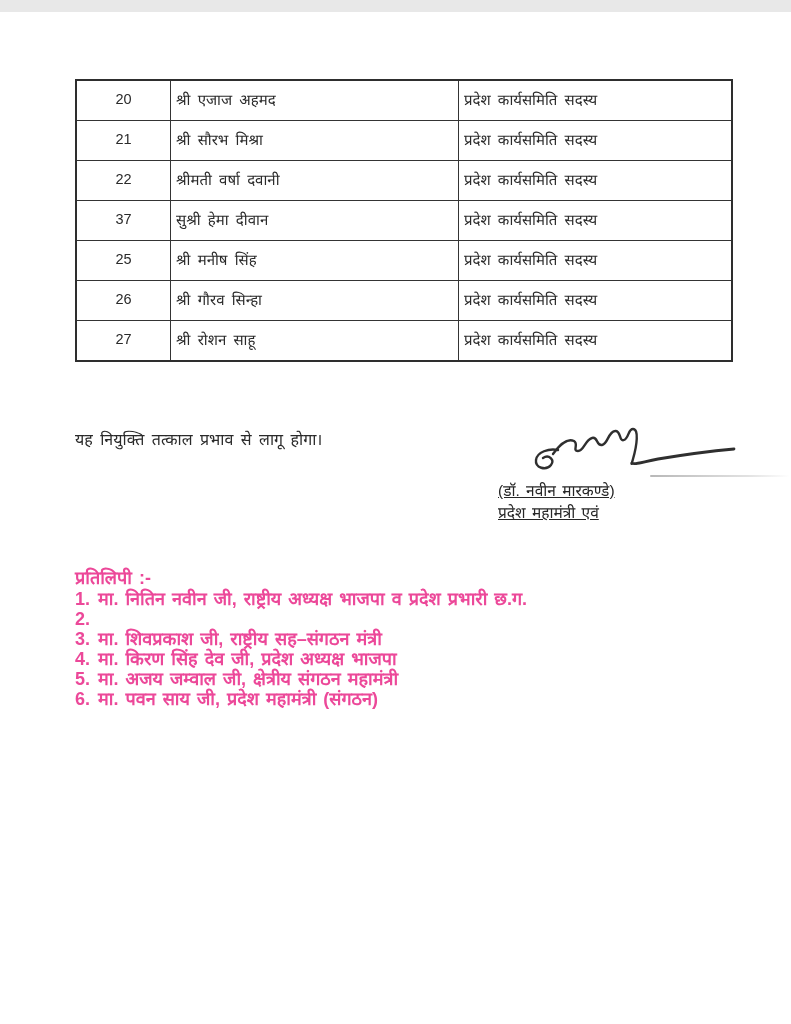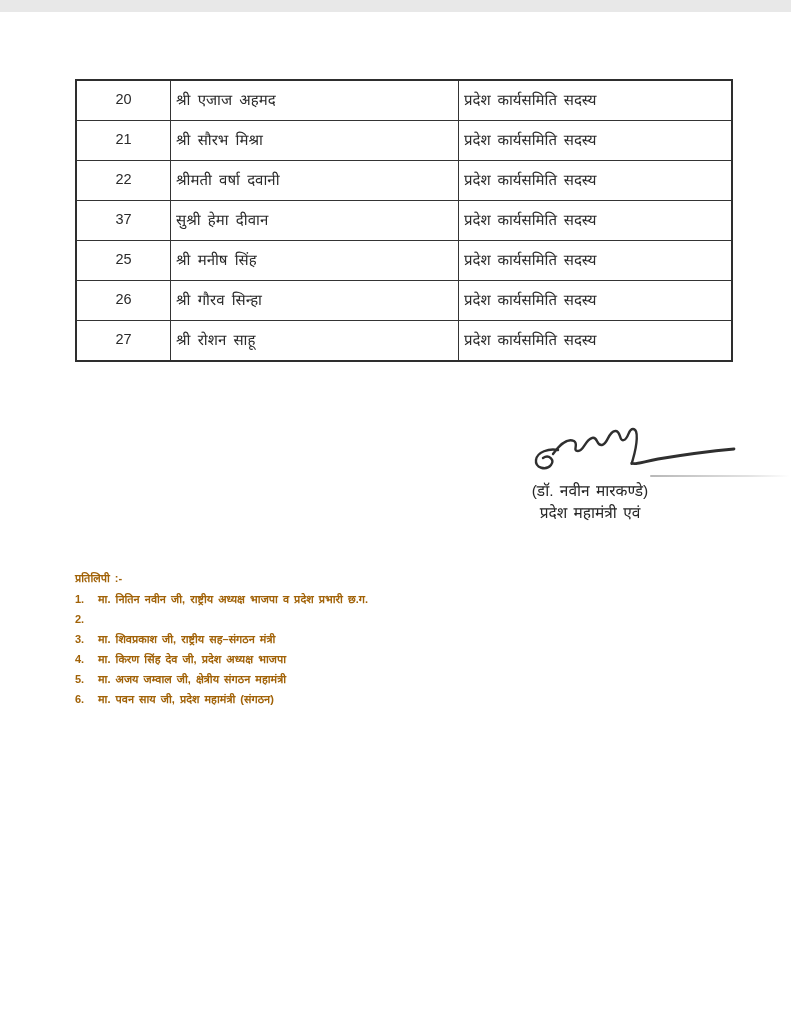--- a/index.html
+++ b/index.html
@@ -33,21 +33,21 @@
     border: 1.6px solid #343434;
     height: 35px;
     vertical-align: middle;
     padding: 0 0 4px 0;
     overflow: hidden;
     white-space: nowrap;
   }
   .members-table { border: 2px solid #2e2e2e; }
   .c-sn   { width: 93px;  text-align: center; font-size: 14.5px; }
   .c-name { width: 282px; padding-left: 5px !important; }
-  .c-role { width: 267px; padding-left: 5px !important; font-family: Liberation Serif, serif; }
+  .c-role { width: 267px; padding-left: 5px !important; }
 
   
   .note {
     position: absolute;
     left: 75px;
     top: 416px;
     font-size: 16px;
     word-spacing: 3px;
     color: #2a2a2a;
   }
@@ -67,37 +67,37 @@
     width: 140px;
     height: 2px;
     background: linear-gradient(to right, rgba(160,160,160,0.75), rgba(190,190,190,0.45) 70%, rgba(210,210,210,0));
     border-radius: 1px;
   }
   .signatory {
     position: absolute;
     left: 498px;
     top: 468px;
     width: 184px;
-    text-align: center;
     font-size: 15.5px;
     line-height: 21.5px;
     word-spacing: 2px;
     color: #262626;
+    text-decoration: underline;
   }
 
   
   .copies {
     position: absolute;
     left: 75px;
     top: 556px;
-    font-size: 11px;
+    font-size: 18px;
     font-weight: bold;
     line-height: 20px;
     word-spacing: 2px;
-    color: #a16207;
+    color: #ec4899;
   }
   .copies .heading { margin-bottom: 1px; }
   .copies .copy-item { display: flex; }
   .copies .num { width: 23px; flex: 0 0 23px; }
 </style>
 </head>
 <body>
 
 <div class="page">
 
@@ -134,20 +134,21 @@
         <td class="c-role">प्रदेश कार्यसमिति सदस्य</td>
       </tr>
       <tr>
         <td class="c-sn">27</td>
         <td class="c-name">श्री रोशन साहू</td>
         <td class="c-role">प्रदेश कार्यसमिति सदस्य</td>
       </tr>
     </tbody>
   </table>
 
+  <div class="note">यह नियुक्ति तत्काल प्रभाव से लागू होगा।</div>
 
   <svg class="signature-svg" viewBox="0 0 220 62" xmlns="http://www.w3.org/2000/svg">
     <g fill="none" stroke="#2f2f2f" stroke-linecap="round" stroke-linejoin="round">
 
       <path d="M 36 35 C 27 33, 15 37, 14 45 C 13 53, 24 56, 29 50 C 33 45, 27 39, 21 43" stroke-width="2.4"></path>
 
       <path d="M 31 39 C 38 29, 46 23, 52 26 C 57 29, 50 36, 56 36 C 62 36, 63 25, 70 23
                C 76 21, 74 31, 80 30 C 86 29, 86 17, 93 16 C 99 15, 97 27, 102 25
                C 107 23, 106 14, 111 14 C 117 14, 115 30, 111 44 C 110 48, 109 50, 110 48" stroke-width="2.4"></path>
 

